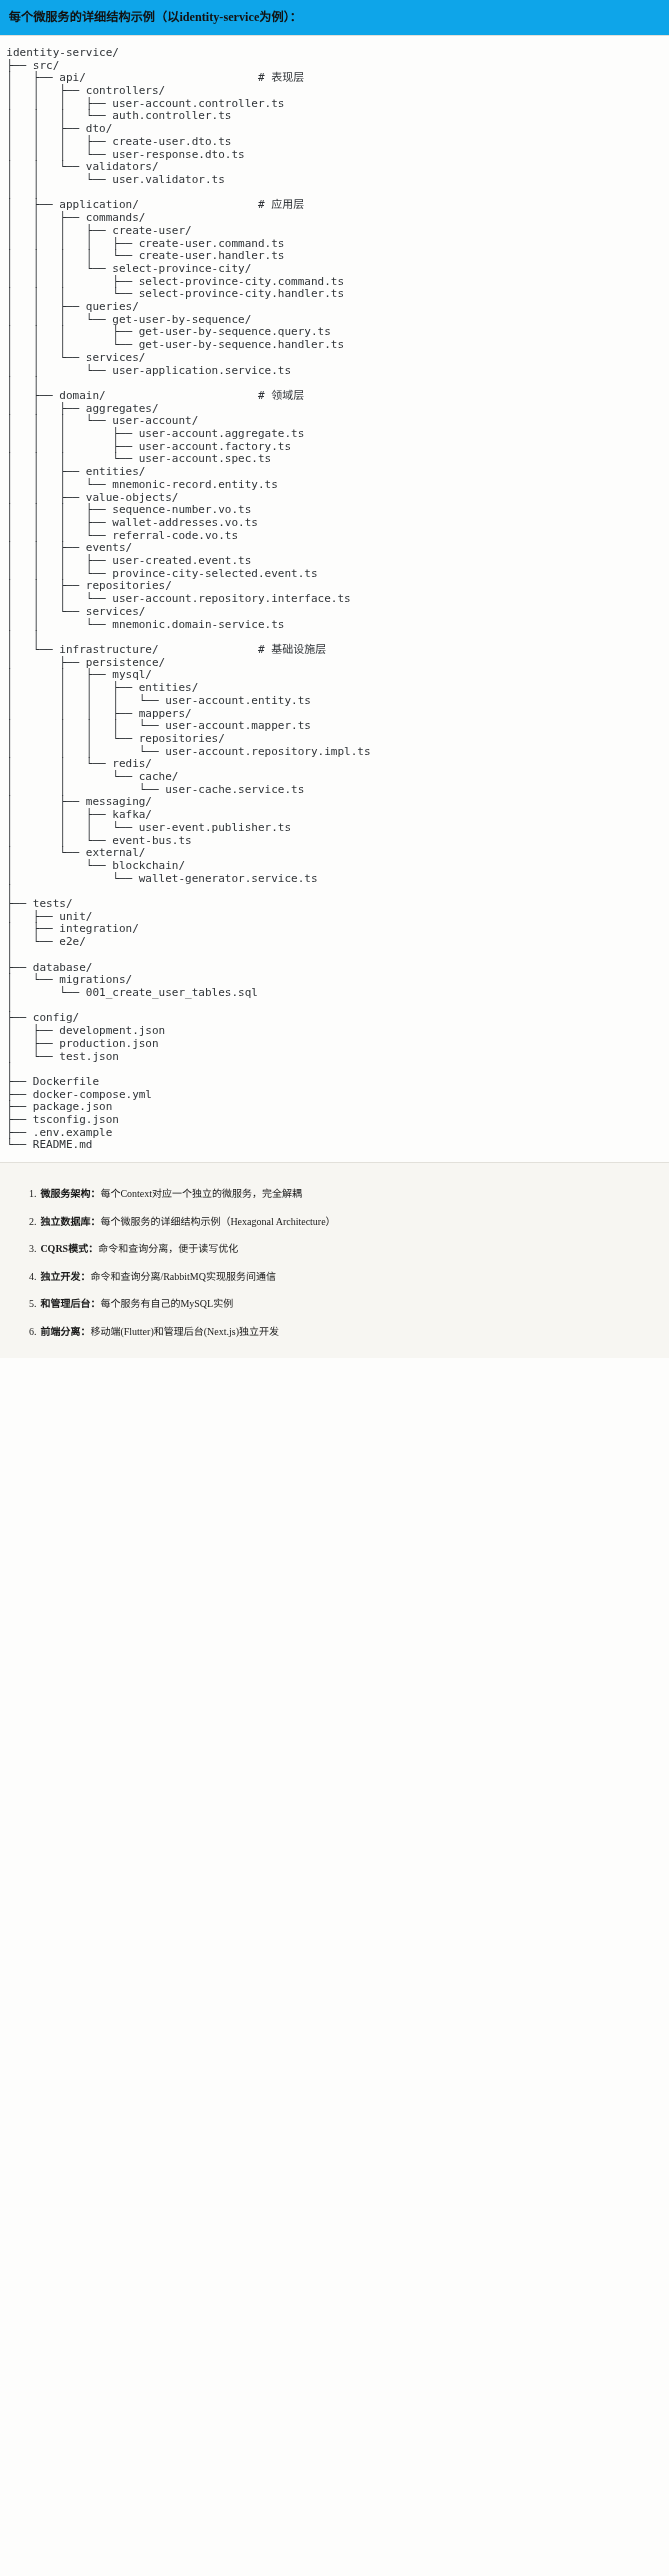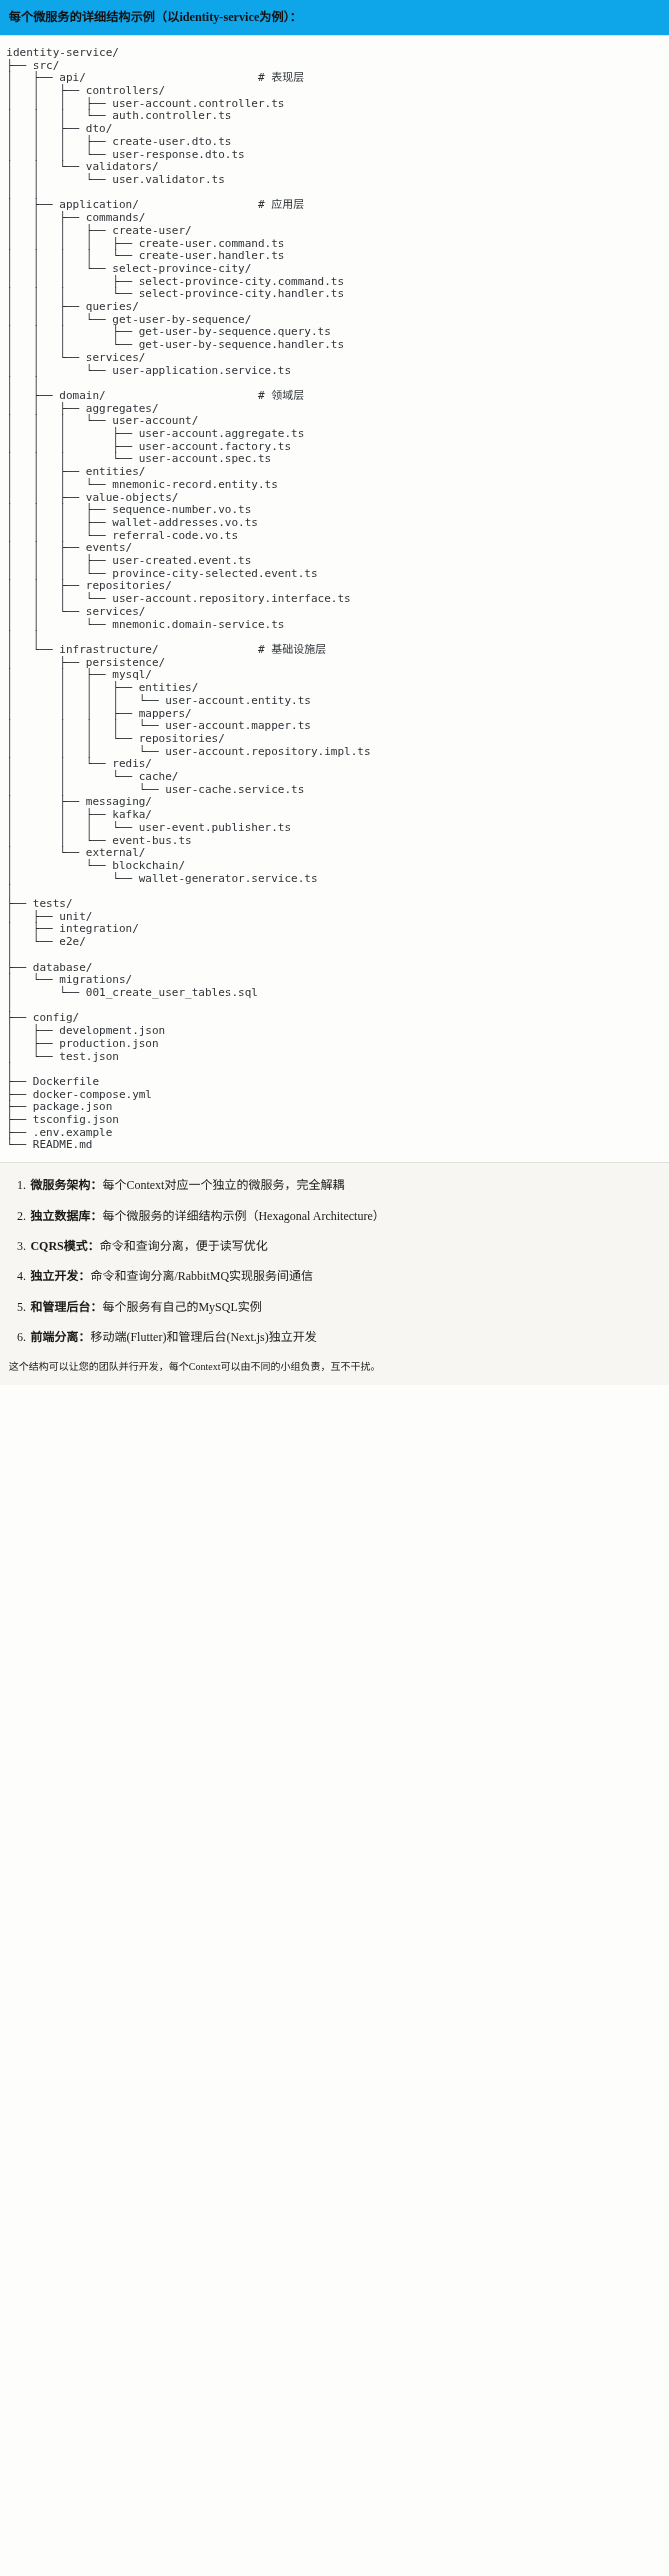--- a/index.html
+++ b/index.html
@@ -57,24 +57,24 @@
     box-sizing: border-box;
   }
   .notes-title {
     font-weight: bold;
     font-size: 10.6px;
     margin: 0 0 8.8px 0;
     color: #121212;
     line-height: 1.3;
   }
   ol.note-list {
-    margin: 4px;
+    margin: 14px;
     padding: 0 0 0 16.3px;
     list-style: decimal;
-    font-size: 12px;
+    font-size: 10px;
     line-height: 1.45;
   }
   ol.note-list > li {
     margin: 0 0 13px 0;
     padding-left: 1.3px;
   }
   ol.note-list > li:last-child {
     margin-bottom: 10px;
   }
   .note-term {
@@ -202,15 +202,14 @@
     <li>
       <span class="note-term">独立开发</span><span class="note-sep">：</span><span class="note-desc">命令和查询分离/RabbitMQ实现服务间通信</span>
     </li>
     <li>
       <span class="note-term">和管理后台</span><span class="note-sep">：</span><span class="note-desc">每个服务有自己的MySQL实例</span>
     </li>
     <li>
       <span class="note-term">前端分离</span><span class="note-sep">：</span><span class="note-desc">移动端(Flutter)和管理后台(Next.js)独立开发</span>
     </li>
   </ol>
-  <p class="closing">这个结构可以让您的团队并行开发，每个Context可以由不同的小组负责，互不干扰。</p>
 </section>
 
 
 </body></html>

